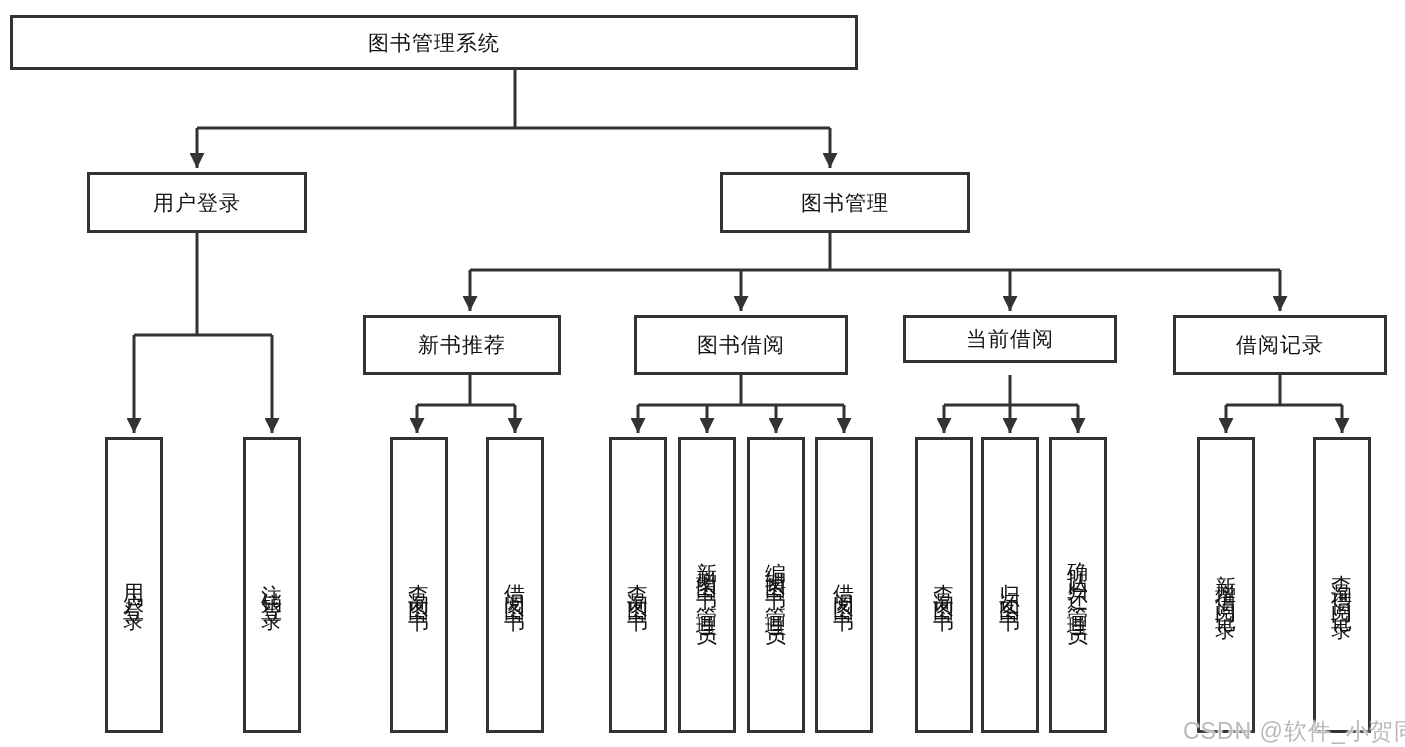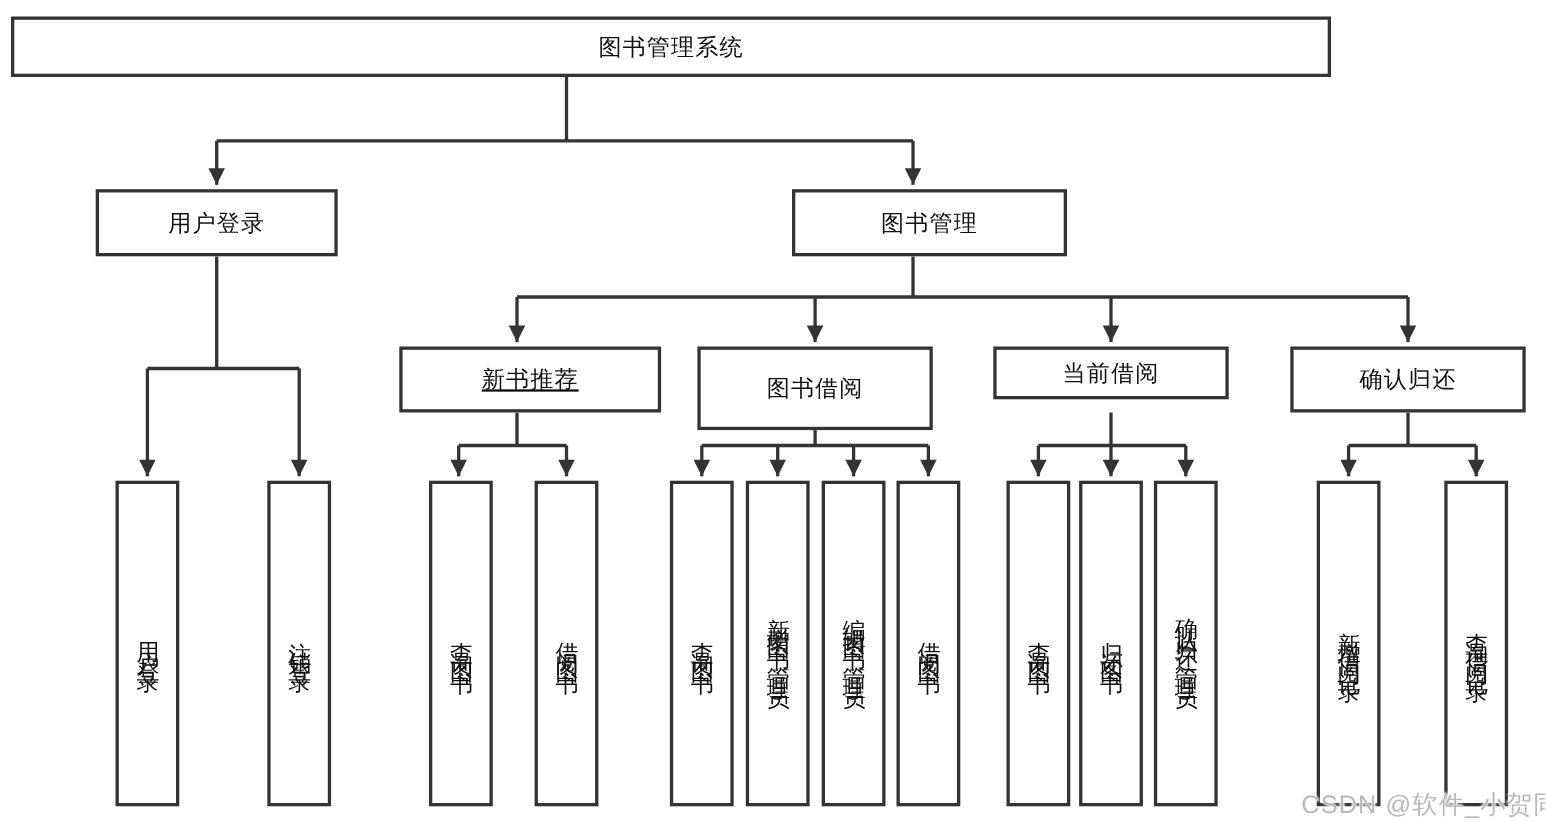--- a/index.html
+++ b/index.html
@@ -116,42 +116,42 @@
       <path d="M944,405 V433" marker-end="url(#arrow)"></path>
       <path d="M1010,405 V433" marker-end="url(#arrow)"></path>
       <path d="M1078,405 V433" marker-end="url(#arrow)"></path>
 
       <path d="M1280,375 V405 M1226,405 H1342"></path>
       <path d="M1226,405 V433" marker-end="url(#arrow)"></path>
       <path d="M1342,405 V433" marker-end="url(#arrow)"></path>
     </g>
   </svg>
 
-  <div class="node" style="left:10px; top:15px; width:1200px; height:55px;">
+  <div class="node" style="left:10px; top:15px; width:848px; height:55px;">
     <span class="lbl">图书管理系统</span>
   </div>
 
   <div class="node" style="left:87px; top:172px; width:220px; height:61px;">
     <span class="lbl">用户登录</span>
   </div>
   <div class="node" style="left:720px; top:172px; width:250px; height:61px;">
     <span class="lbl">图书管理</span>
   </div>
 
-  <div class="node" style="left:363px; top:315px; width:238px; height:60px;text-decoration:underline;">
+  <div class="node" style="left:363px; top:315px; width:198px; height:60px;">
     <span class="lbl">新书推荐</span>
   </div>
-  <div class="node" style="left:634px; top:315px; width:214px; height:76px;">
+  <div class="node" style="left:634px; top:315px; width:214px; height:60px;">
     <span class="lbl">图书借阅</span>
   </div>
   <div class="node" style="left:903px; top:315px; width:214px; height:48px;">
     <span class="lbl">当前借阅</span>
   </div>
   <div class="node" style="left:1173px; top:315px; width:214px; height:60px;">
-    <span class="lbl">确认归还</span>
+    <span class="lbl">借阅记录</span>
   </div>
 
   <div class="leaf" style="left:105px;">
     <span class="lbl">用户登录</span>
   </div>
   <div class="leaf" style="left:243px;">
     <span class="lbl">注销登录</span>
   </div>
 
   <div class="leaf" style="left:390px;">

